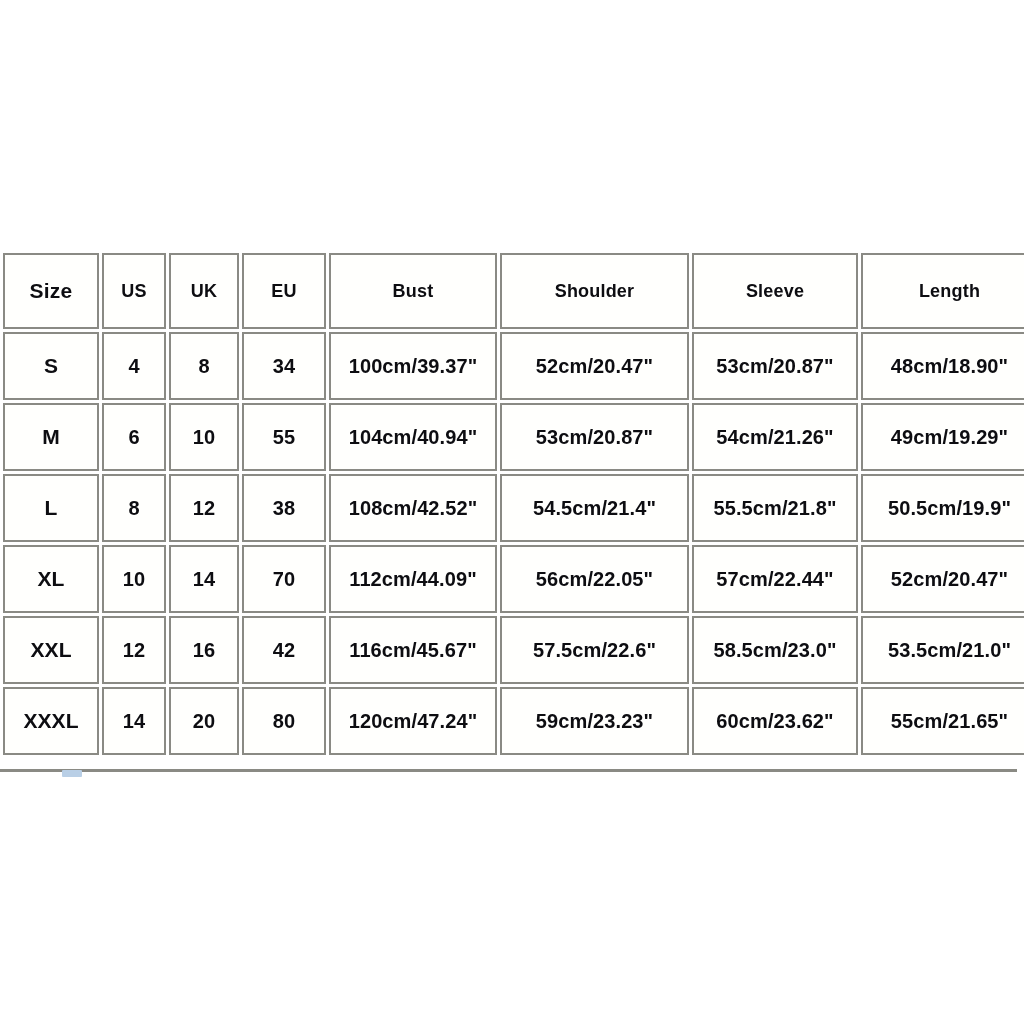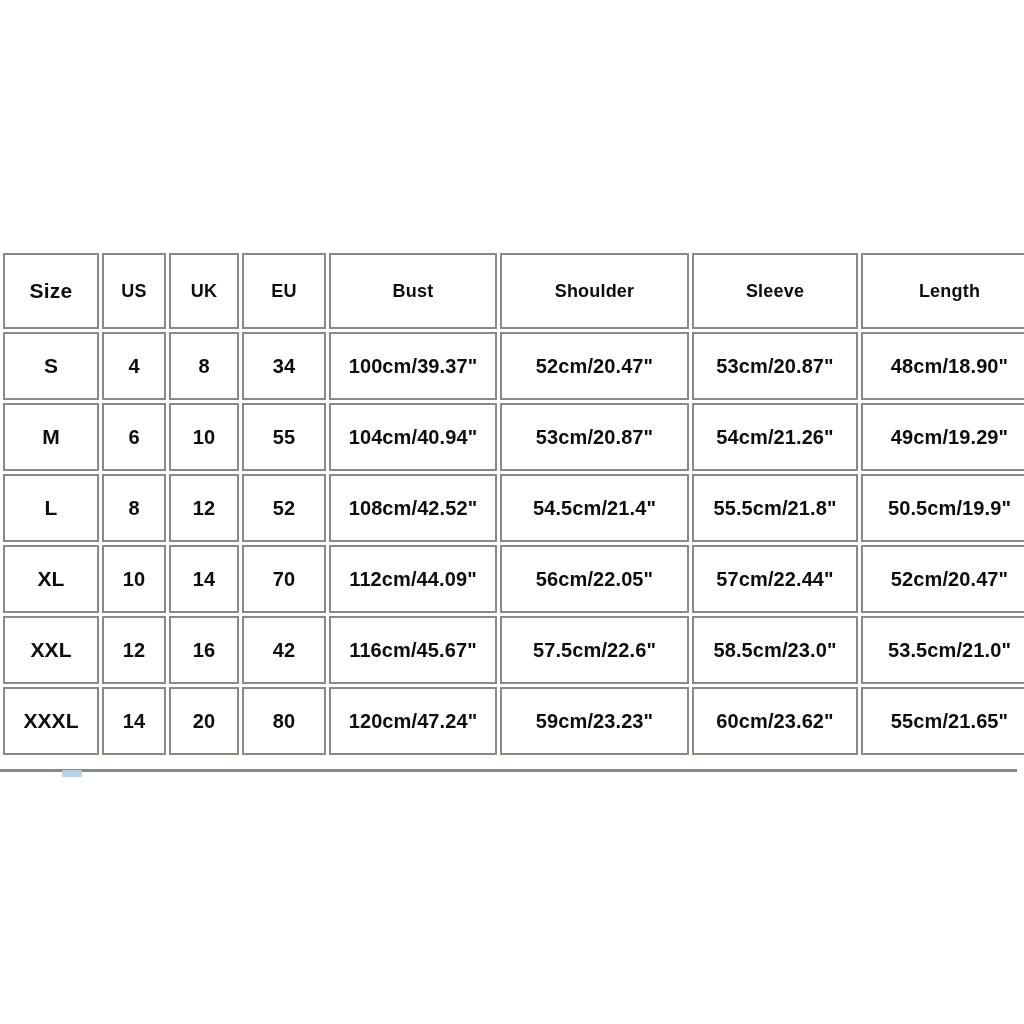--- a/index.html
+++ b/index.html
@@ -138,21 +138,21 @@
             <td class="c-eu">55</td>
             <td class="c-meas">104cm/40.94"</td>
             <td class="c-meas">53cm/20.87"</td>
             <td class="c-meas">54cm/21.26"</td>
             <td class="c-meas">49cm/19.29"</td>
           </tr>
           <tr>
             <td class="c-size">L</td>
             <td class="c-us">8</td>
             <td class="c-uk">12</td>
-            <td class="c-eu">52</td>
+            <td class="c-eu">38</td>
             <td class="c-meas">108cm/42.52"</td>
             <td class="c-meas">54.5cm/21.4"</td>
             <td class="c-meas">55.5cm/21.8"</td>
             <td class="c-meas">50.5cm/19.9"</td>
           </tr>
           <tr>
             <td class="c-size">XL</td>
             <td class="c-us">10</td>
             <td class="c-uk">14</td>
             <td class="c-eu">70</td>

